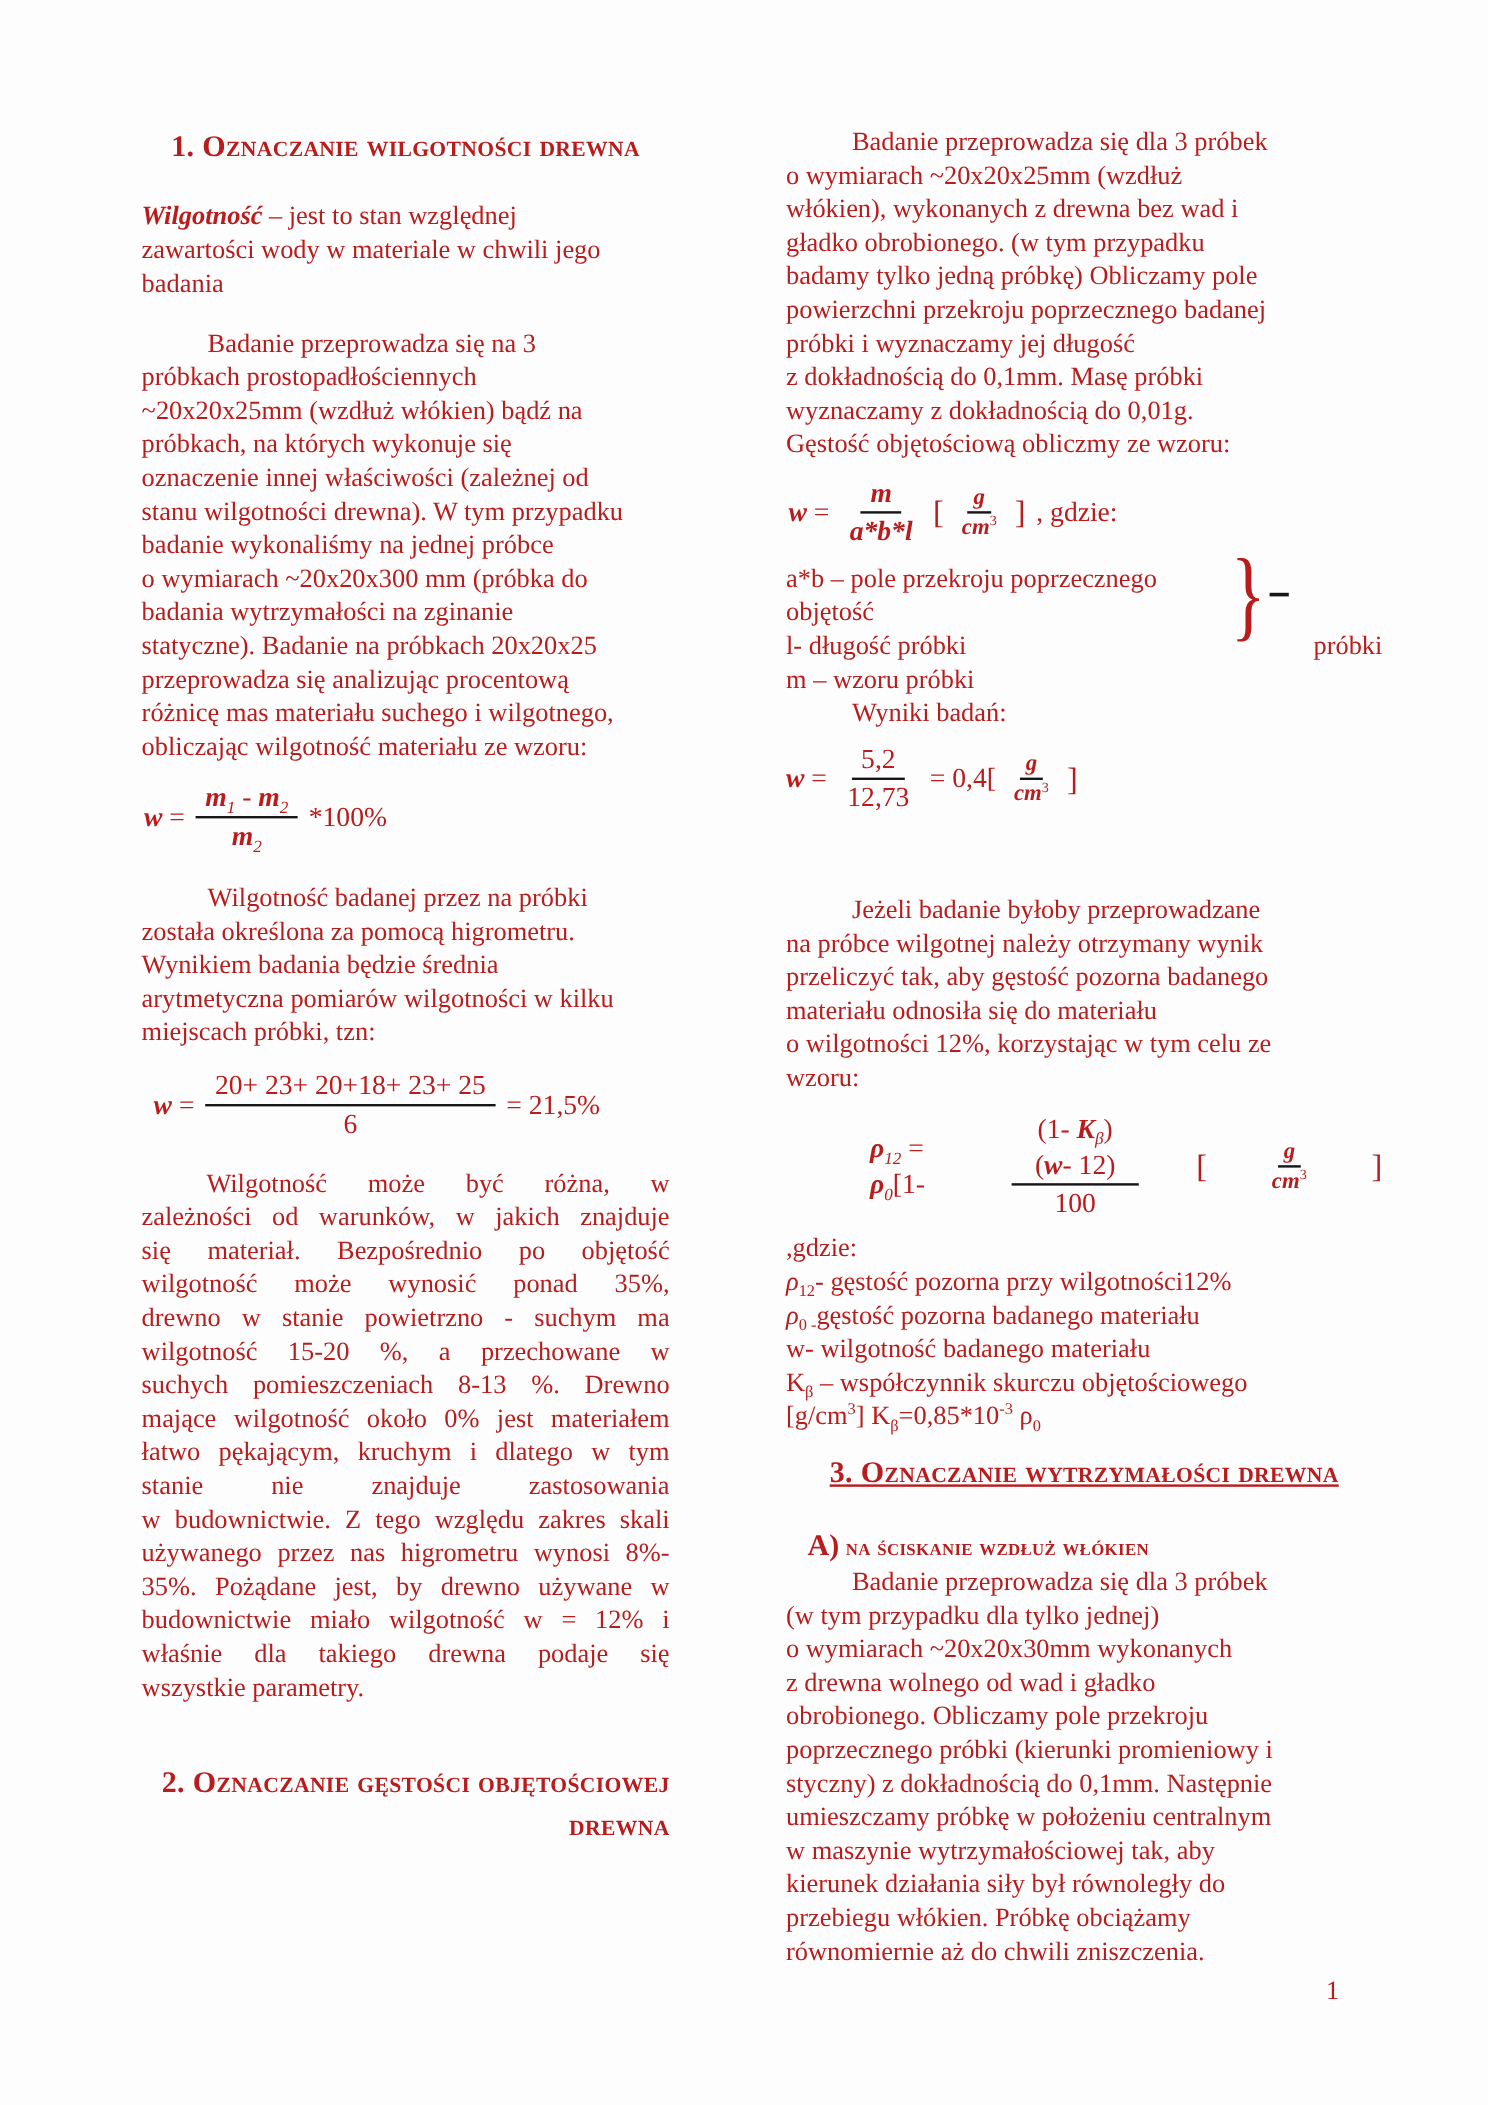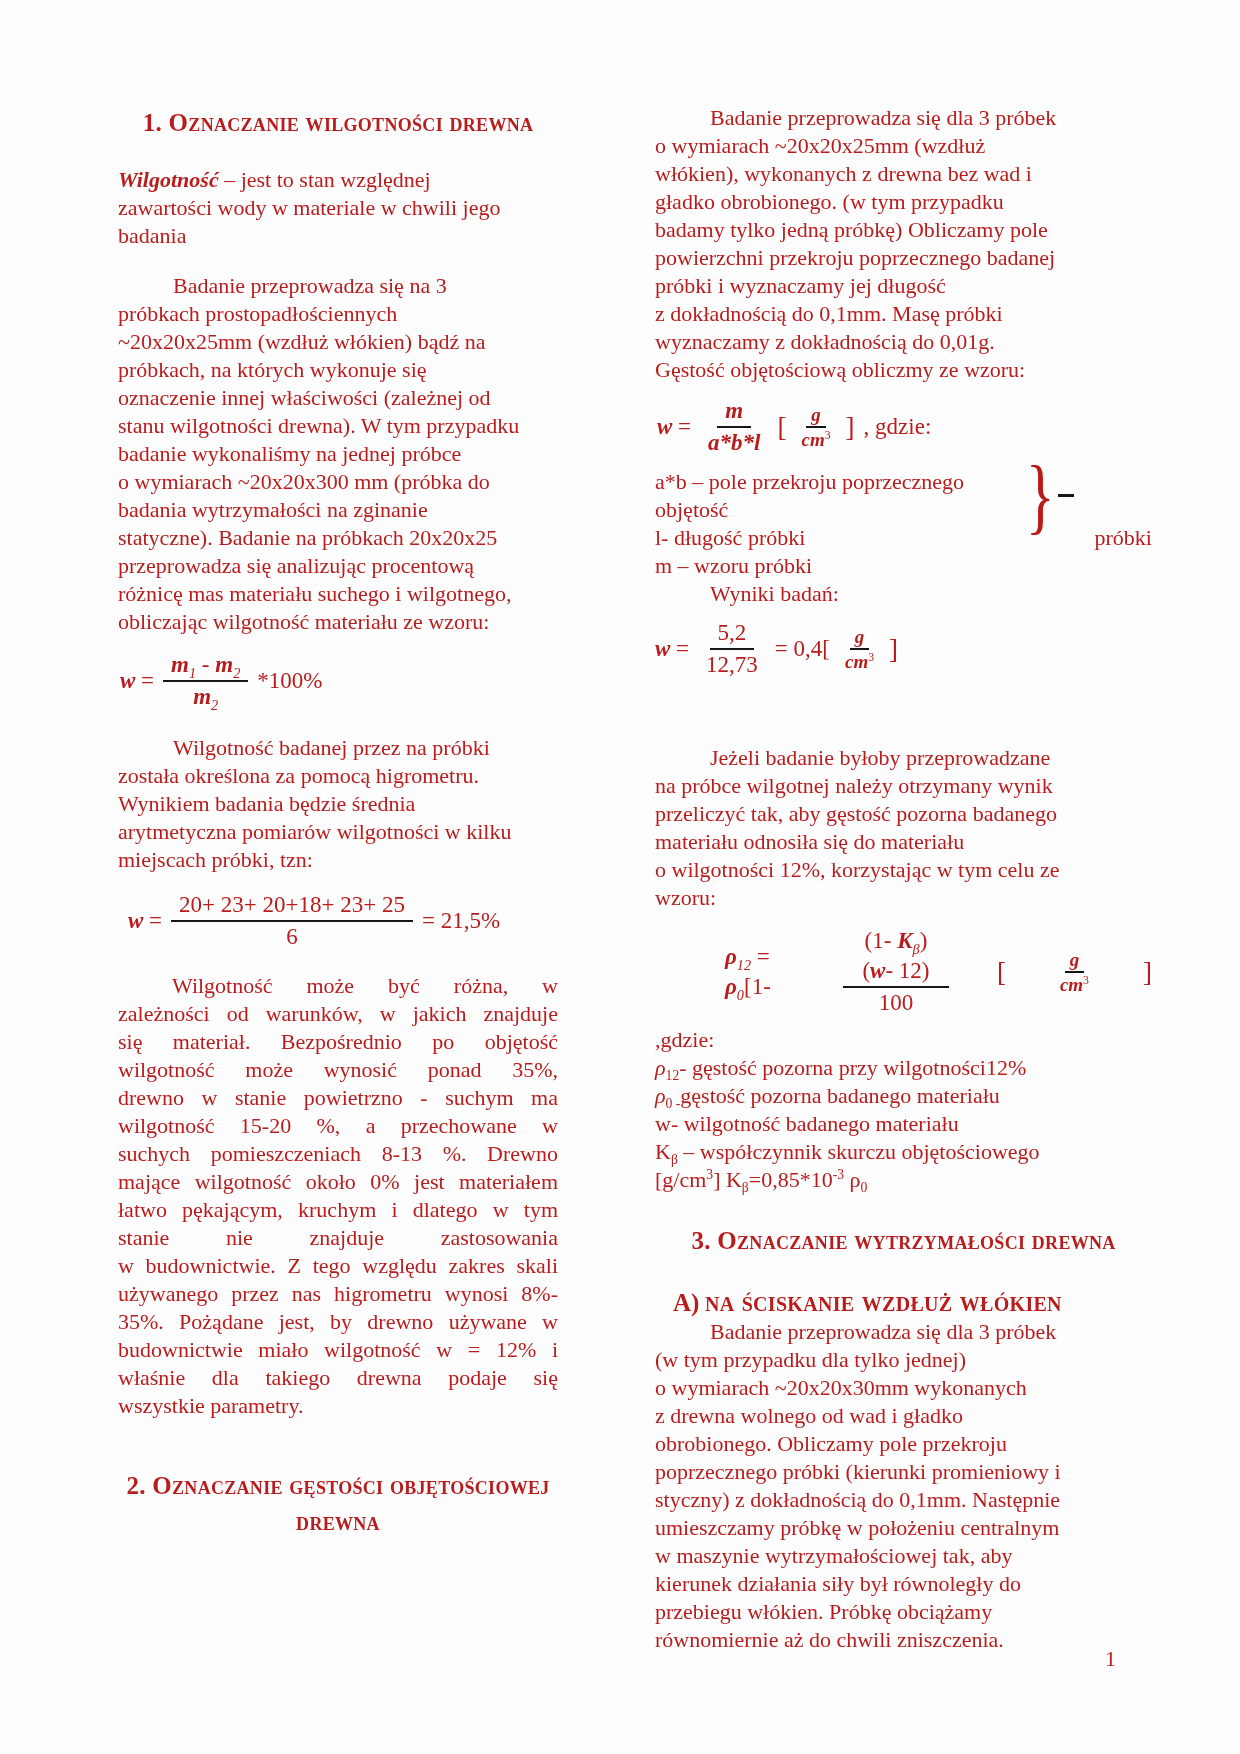--- a/index.html
+++ b/index.html
@@ -8,25 +8,25 @@
     background:#fdfdfd; color:#b91c1c;
     font-family:"Liberation Serif","DejaVu Serif",serif;
     font-size:22px; line-height:28px; overflow:hidden;
   }
   .col { position:absolute; top:0; }
   .col-left  { left:118px; width:440px; }
   .col-right { left:655px; width:497px; }
 
   .head { font-weight:bold; font-variant:small-caps; font-size:25px; letter-spacing:.3px; line-height:34px; }
   .center { text-align:center; }
-  .h2sec { margin-top:48px; line-height:36px; }
-  .h3sec { margin-top:30px; }
+  .h2sec { margin-top:48px; line-height:36px;text-align:right; }
+  .h3sec { margin-top:17px;text-decoration:underline; }
   .subhead { margin-top:30px; margin-left:18px; }
   .subprefix { font-weight:bold; font-size:25px; }
-  .head-sc { font-weight:bold; font-variant:small-caps; font-size:28px; letter-spacing:.3px; }
+  .head-sc { font-weight:bold; font-variant:small-caps; font-size:20px; letter-spacing:.3px; }
 
   .para { margin:0; }
   .ind { text-indent:55px; }
   .mt26 { margin-top:26px; }
   .mt22 { margin-top:22px; }
   .mt8  { margin-top:8px; }
   .mt20 { margin-top:20px; }
   .mt64 { margin-top:64px; }
   .lead-term { font-weight:bold; font-style:italic; }
 

